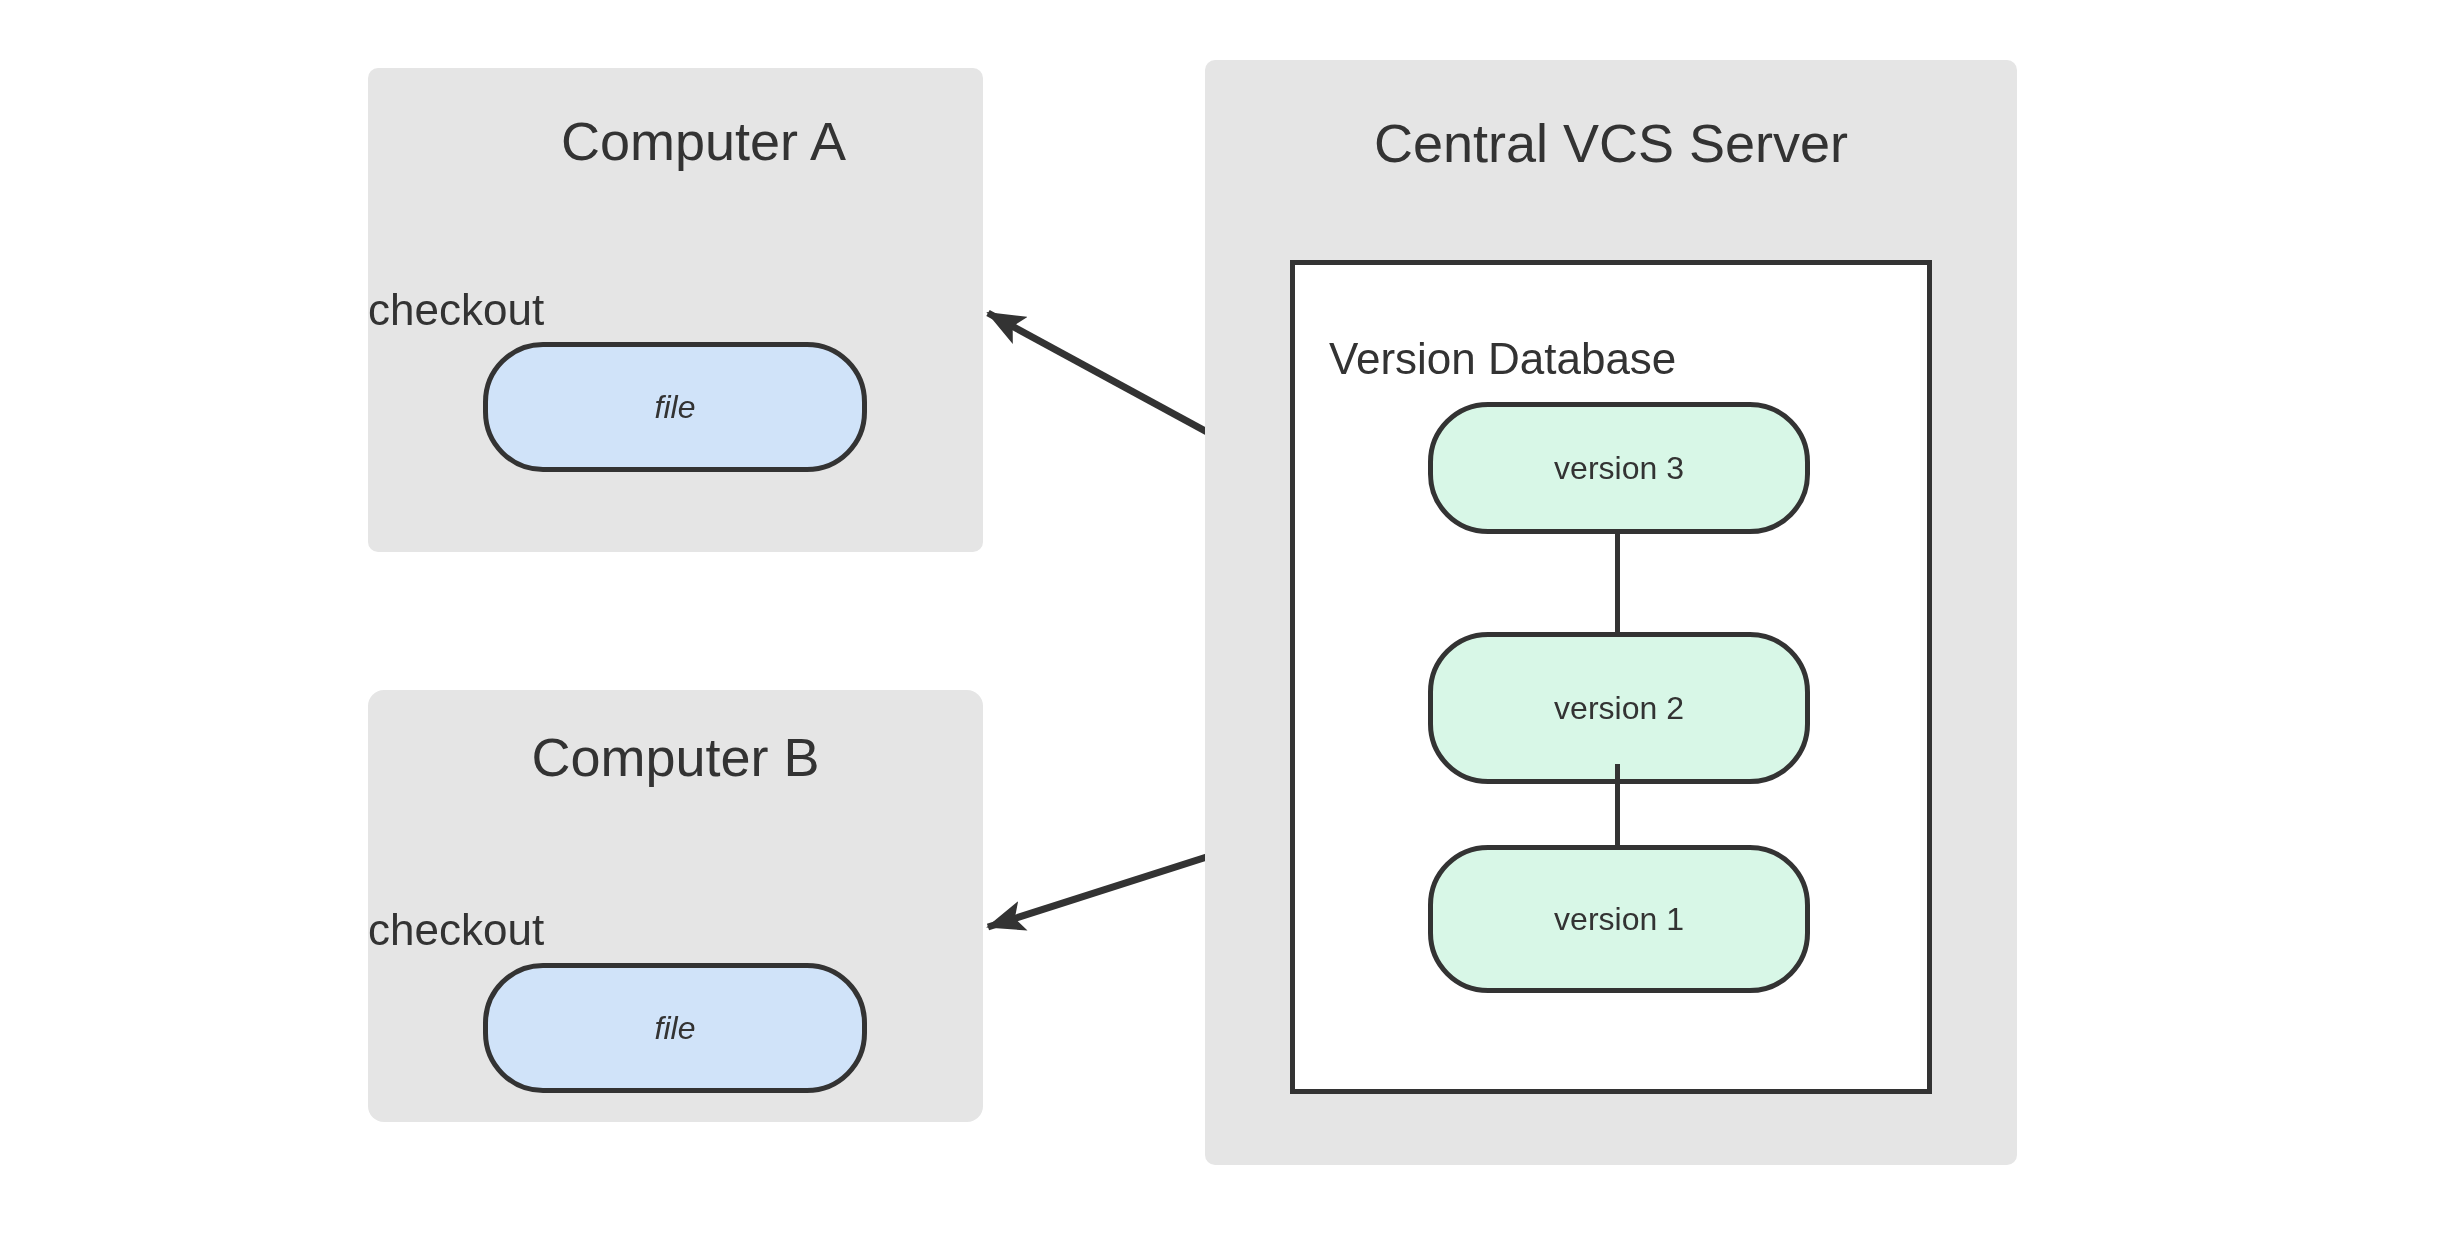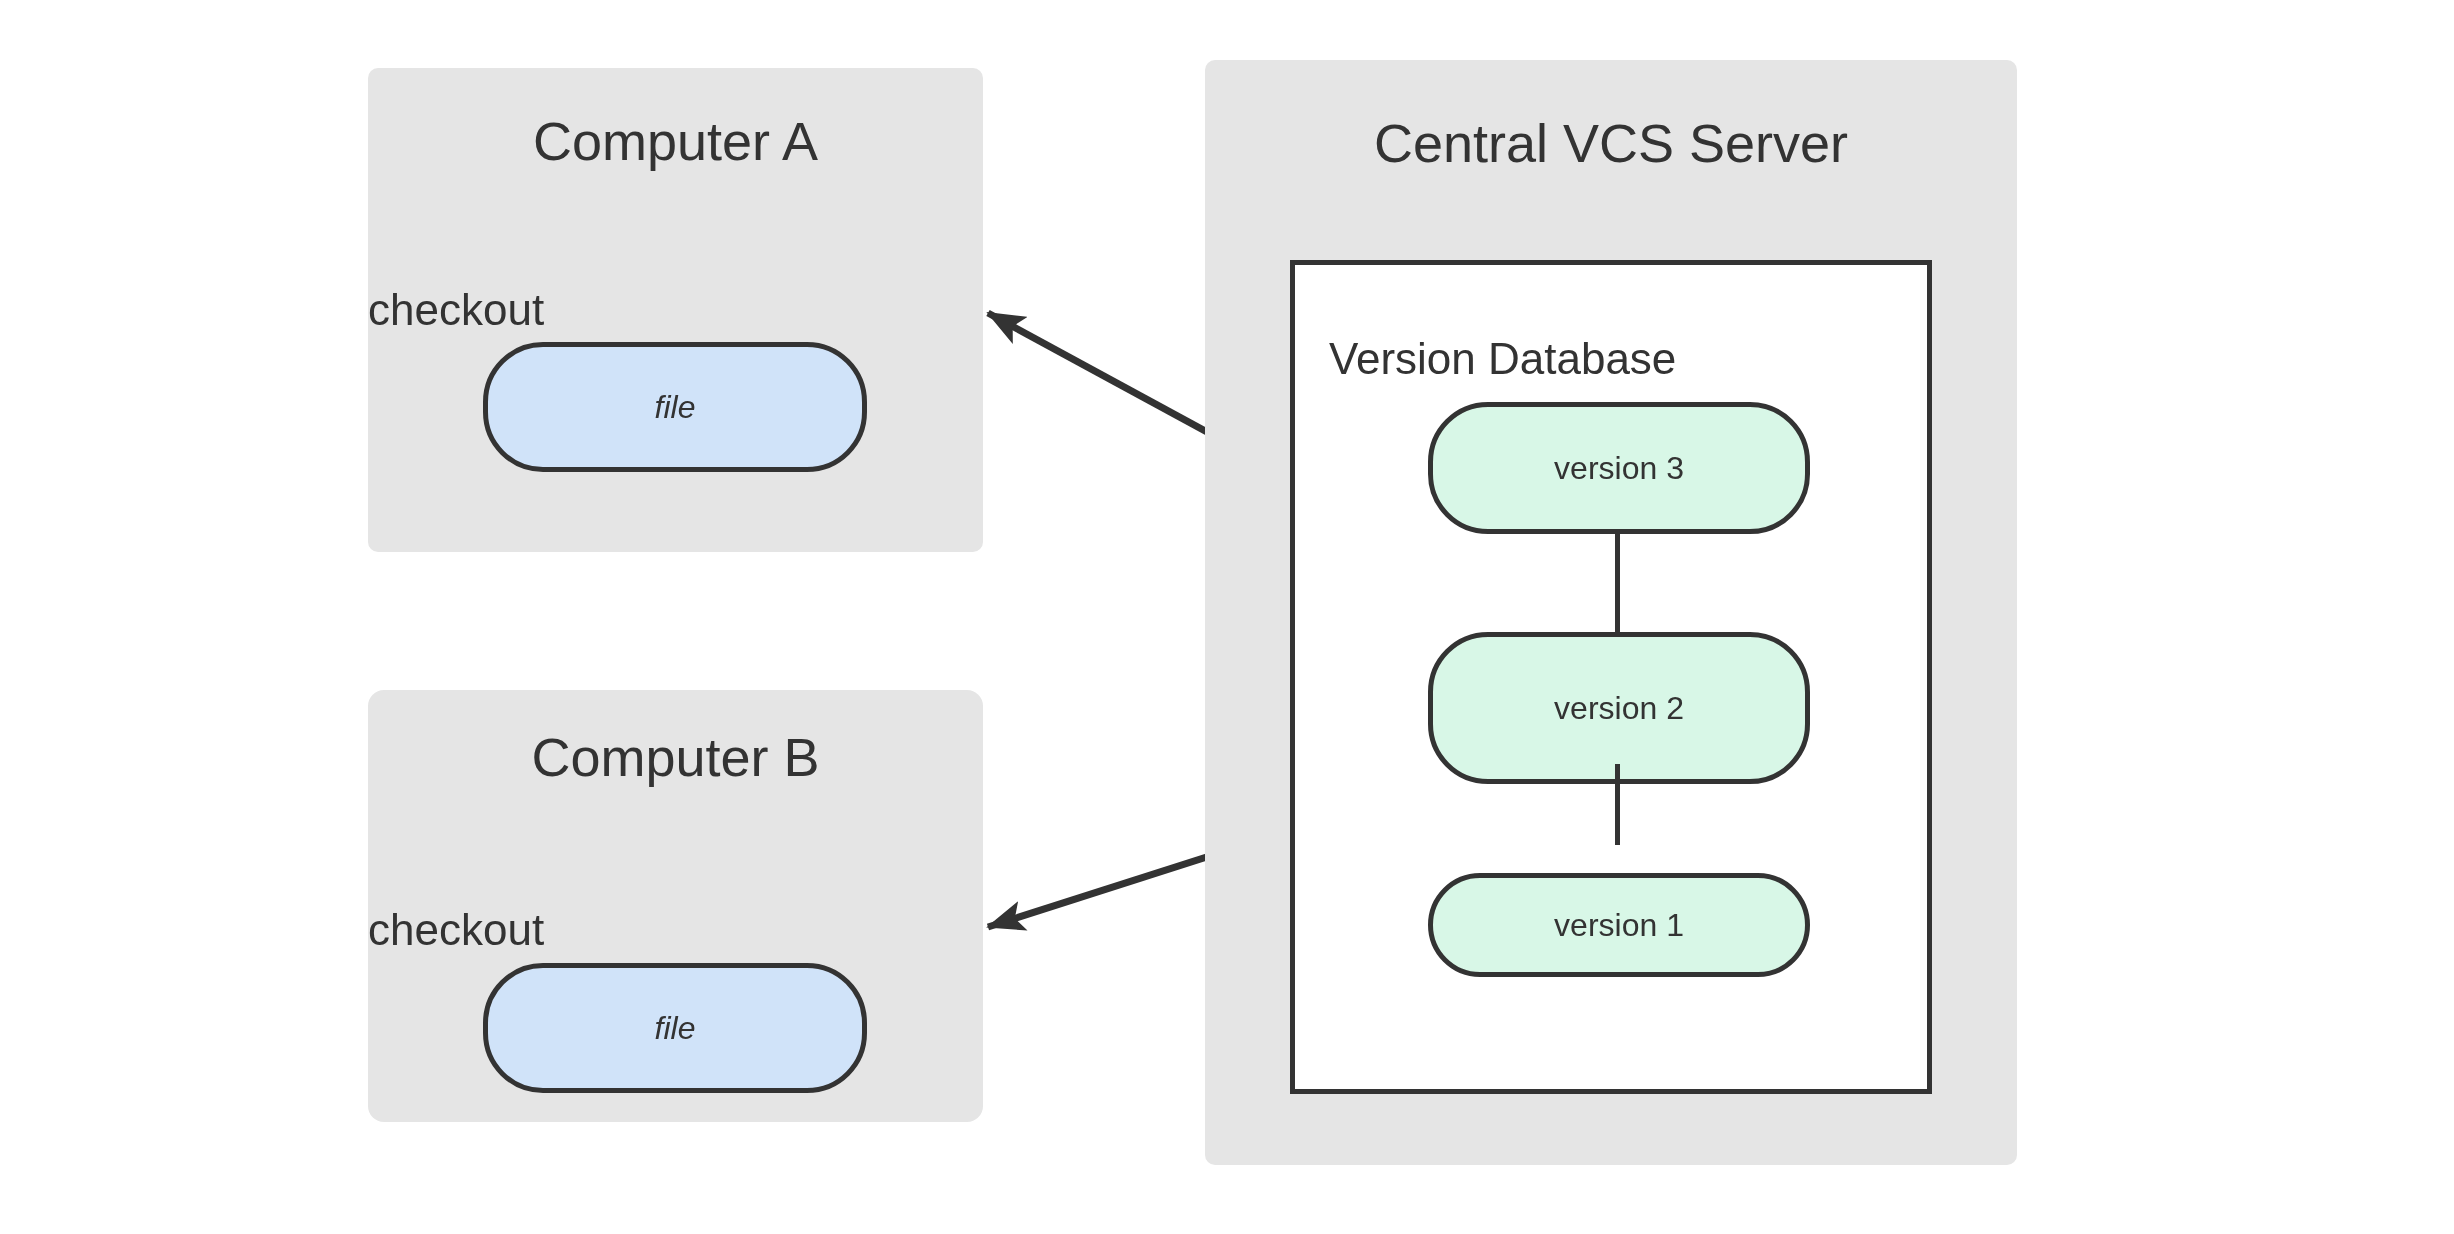--- a/index.html
+++ b/index.html
@@ -89,21 +89,21 @@
     <defs>
       <marker id="ah" viewBox="0 0 10 8" refX="9.5" refY="4" markerWidth="5.5" markerHeight="4.4" orient="auto" markerUnits="strokeWidth">
         <path d="M0,0 L10,4 L0,8 L2.2,4 Z" fill="#333333"></path>
       </marker>
     </defs>
     <line x1="1292" y1="478" x2="988" y2="313" stroke="#333333" stroke-width="7" marker-end="url(#ah)"></line>
     <line x1="1291" y1="830" x2="988" y2="927" stroke="#333333" stroke-width="7" marker-end="url(#ah)"></line>
   </svg>
 
   <div class="panel" style="left:368px; top:68px; width:615px; height:484px;">
-    <div class="panel-title" style="top:46px;">Computer A</div>
+    <div class="panel-title" style="top:46px;padding-left:28px;">Computer A</div>
     <div class="small-label" style="top:196px;">checkout</div>
     <div class="node blue" style="left:115px; top:274px; width:384px; height:130px;">
       <span>file</span>
     </div>
   </div>
 
   <div class="panel" style="left:368px; top:690px; width:615px; height:432px;border-radius:16px;">
     <div class="panel-title" style="top:40px;">Computer B</div>
     <div class="small-label" style="top:194px;">checkout</div>
     <div class="node blue" style="left:115px; top:273px; width:384px; height:130px;">
@@ -122,19 +122,19 @@
       </div>
 
       <div class="connector" style="left:320px; top:269px; height:98px;"></div>
 
       <div class="node green" style="left:133px; top:367px; width:382px; height:152px;">
         <span>version 2</span>
       </div>
 
       <div class="connector" style="left:320px; top:499px; height:81px;"></div>
 
-      <div class="node green" style="left:133px; top:580px; width:382px; height:104px;margin-top:28px;">
+      <div class="node green" style="left:133px; top:580px; width:382px; height:148px;">
         <span>version 1</span>
       </div>
     </div>
   </div>
 
 </div>
 
 </body></html>

